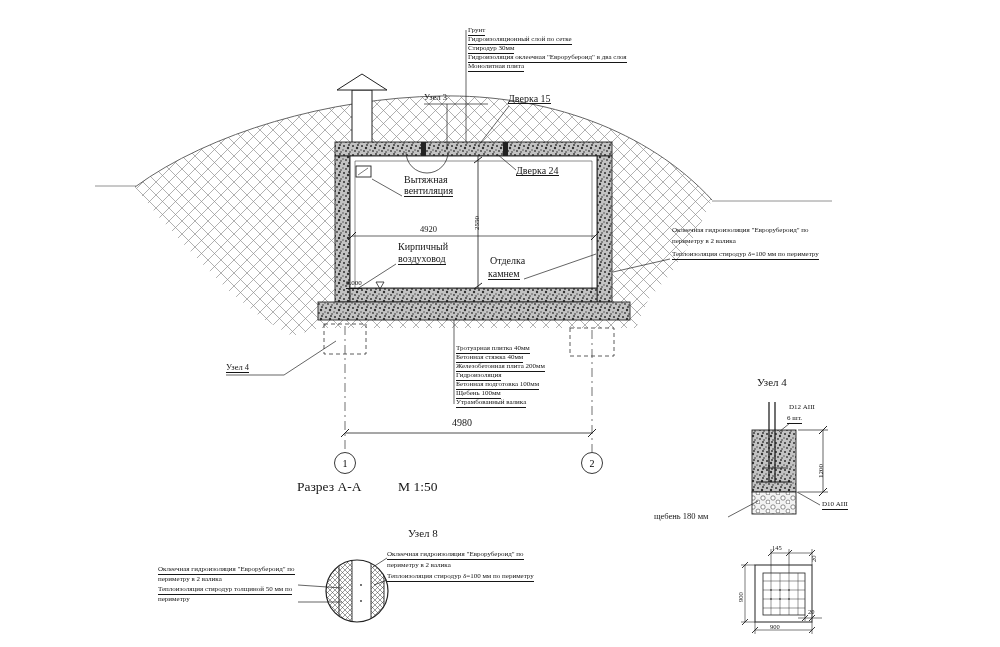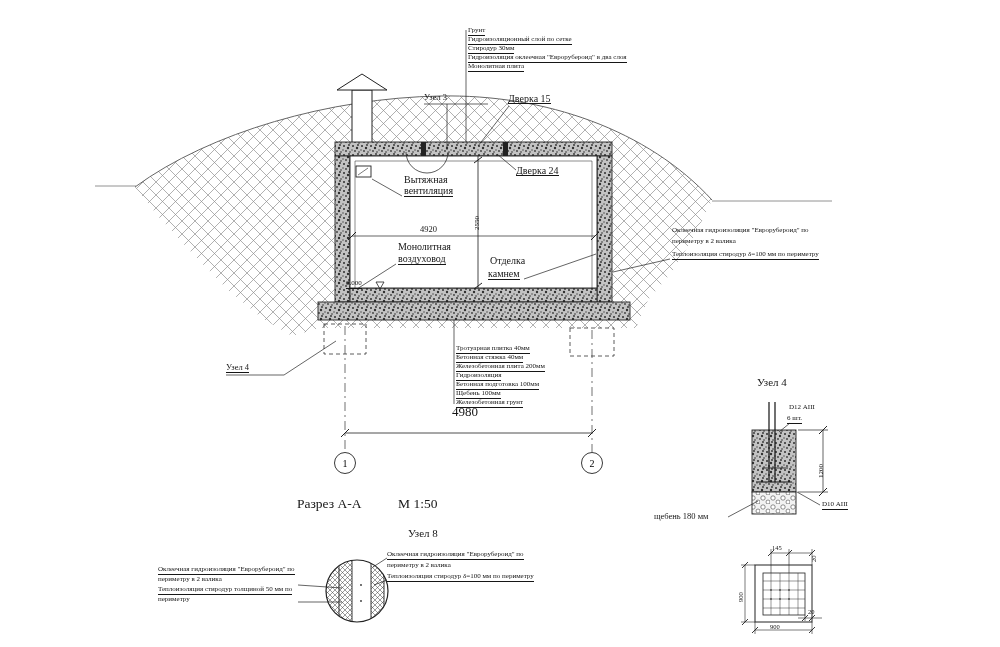--- a/index.html
+++ b/index.html
@@ -6,21 +6,21 @@
   .page{position:relative;width:1000px;height:647px;background:#fff;overflow:hidden;
         font-family:"Liberation Serif",serif;color:#111;}
   svg{position:absolute;left:0;top:0;}
   .lbl{position:absolute;white-space:nowrap;font-size:10px;line-height:8px;color:#161616;}
   .u{border-bottom:1px solid #161616;padding-bottom:0px;}
   .s7{font-size:7px;line-height:7.5px;}
   .s65{font-size:6.5px;line-height:7px;}
   .s9{font-size:10px;line-height:10px;}
   .s8{font-size:8.5px;line-height:9px;}
   .s10{font-size:11px;line-height:12px;}
-  .s13{font-size:13.5px;line-height:14px;margin-top:17px;}
+  .s13{font-size:13.5px;line-height:14px;}
   .rot{transform:rotate(-90deg);transform-origin:0 0;}
 </style>
 </head>
 <body>
 
 <div class="page">
 
 <svg width="1000" height="647" viewBox="0 0 1000 647">
   <defs>
     <pattern id="earth" width="13" height="13" patternUnits="userSpaceOnUse">
@@ -199,41 +199,41 @@
 <div class="lbl s7 u" style="left:468px;top:63px">Монолитная плита</div>
 
 <div class="lbl s8" style="left:424px;top:93px">Узел 3</div>
 <div class="lbl u" style="left:508px;top:95px">Дверка 15</div>
 <div class="lbl u" style="left:516px;top:167px">Дверка 24</div>
 
 <div class="lbl s9" style="left:404px;top:175px">Вытяжная</div>
 <div class="lbl s9 u" style="left:404px;top:186px">вентиляция</div>
 <div class="lbl s8" style="left:420px;top:225px">4920</div>
 <div class="lbl s7 rot" style="left:474px;top:230px">2550</div>
-<div class="lbl s9" style="left:398px;top:242px">Монолитная</div>
+<div class="lbl s9" style="left:398px;top:242px">Кирпичный</div>
 <div class="lbl s9 u" style="left:398px;top:254px">воздуховод</div>
 <div class="lbl s9" style="left:490px;top:256px">Отделка</div>
 <div class="lbl s9 u" style="left:488px;top:269px">камнем</div>
 <div class="lbl s7 u" style="left:346px;top:280px">0.000</div>
 
 <div class="lbl s7" style="left:672px;top:227px">Оклеечная гидроизоляция "Еврорубероид" по</div>
 <div class="lbl s7" style="left:672px;top:238px">периметру в 2 валика</div>
 <div class="lbl s7 u" style="left:672px;top:251px">Теплоизоляция стиродур δ=100 мм по периметру</div>
 
 <div class="lbl s7 u" style="left:456px;top:345px">Тротуарная плитка 40мм</div>
 <div class="lbl s7 u" style="left:456px;top:354px">Бетонная стяжка 40мм</div>
 <div class="lbl s7 u" style="left:456px;top:363px">Железобетонная плита 200мм</div>
 <div class="lbl s7 u" style="left:456px;top:372px">Гидроизоляция</div>
 <div class="lbl s7 u" style="left:456px;top:381px">Бетонная подготовка 100мм</div>
 <div class="lbl s7 u" style="left:456px;top:390px">Щебень 100мм</div>
-<div class="lbl s7 u" style="left:456px;top:399px">Железобетонная грунт</div>
+<div class="lbl s7 u" style="left:456px;top:399px">Утрамбованный валика</div>
 
 <div class="lbl s8 u" style="left:226px;top:363px">Узел 4</div>
 
-<div class="lbl" style="left:452px;top:408px;font-size:13px">4980</div>
+<div class="lbl" style="left:452px;top:419px;font-size:10px">4980</div>
 <div class="lbl s13" style="left:297px;top:480px">Разрез А-А</div>
 <div class="lbl s13" style="left:398px;top:480px">М 1:50</div>
 
 <div class="lbl s10" style="left:408px;top:527px">Узел 8</div>
 <div class="lbl s7 u" style="left:158px;top:566px">Оклеечная гидроизоляция "Еврорубероид" по</div>
 <div class="lbl s7" style="left:158px;top:576px">периметру в 2 валика</div>
 <div class="lbl s7 u" style="left:158px;top:586px">Теплоизоляция стиродур толщиной 50 мм по</div>
 <div class="lbl s7" style="left:158px;top:596px">периметру</div>
 <div class="lbl s7 u" style="left:387px;top:551px">Оклеечная гидроизоляция "Еврорубероид" по</div>
 <div class="lbl s7" style="left:387px;top:562px">периметру в 2 валика</div>

